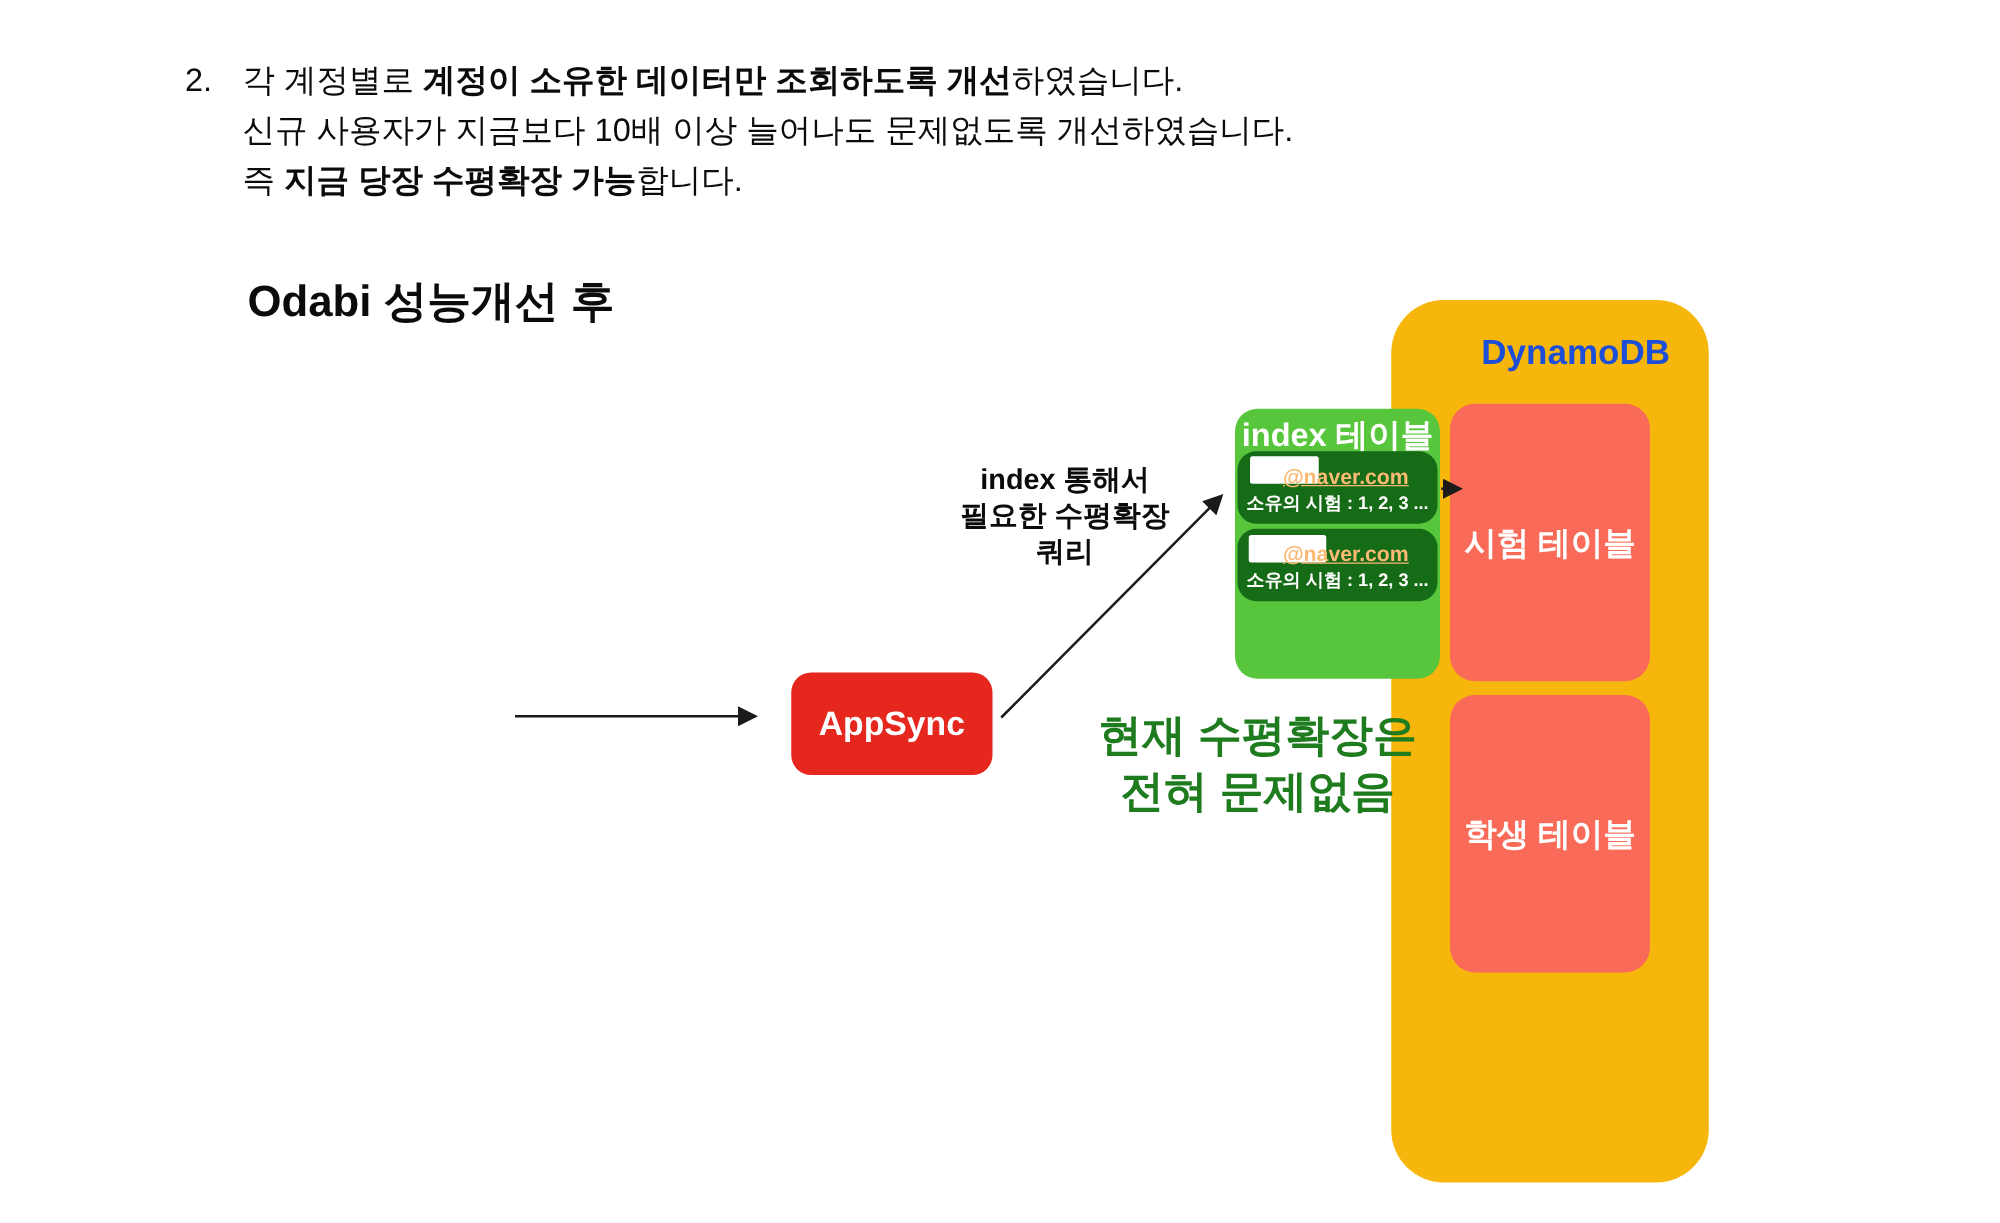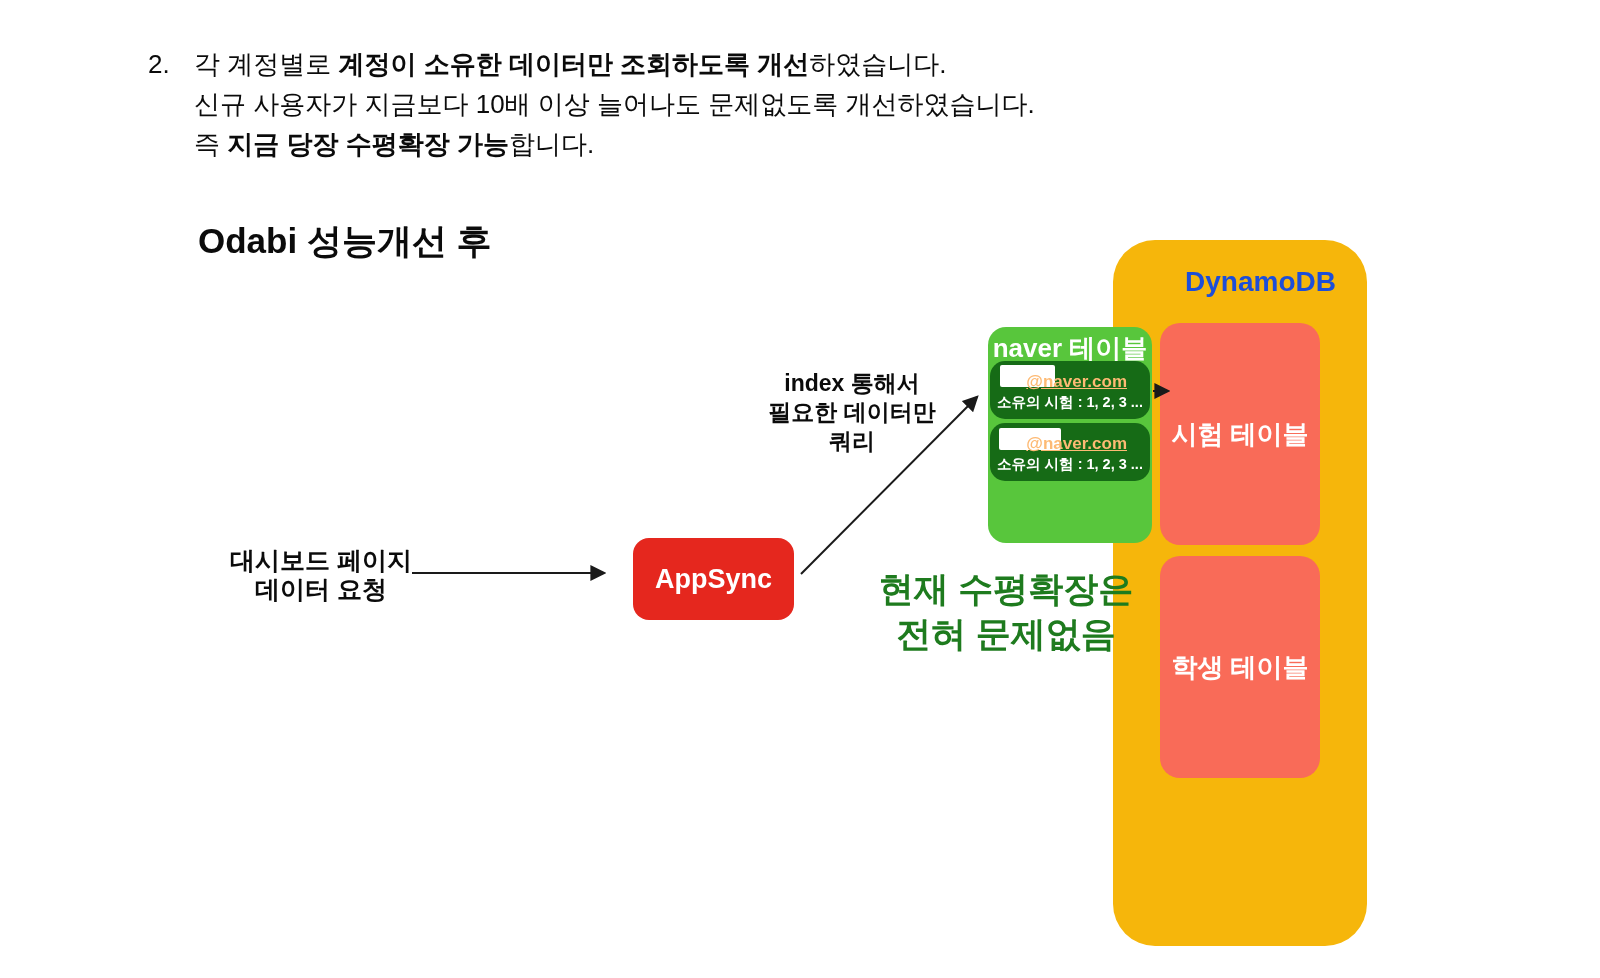--- a/index.html
+++ b/index.html
@@ -202,47 +202,43 @@
     <div class="intro-num">2.</div>
     <div class="intro-lines">
       <div class="intro-line"><span>각 계정별로 </span><strong>계정이 소유한 데이터만 조회하도록 개선</strong><span>하였습니다.</span></div>
       <div class="intro-line">신규 사용자가 지금보다 10배 이상 늘어나도 문제없도록 개선하였습니다.</div>
       <div class="intro-line"><span>즉 </span><strong>지금 당장 수평확장 가능</strong><span>합니다.</span></div>
     </div>
   </div>
 
   <h1 class="diagram-title">Odabi 성능개선 후</h1>
 
-  <div class="request-label">
-    <div>대시보드 페이지</div>
-    <div>데이터 요청</div>
-  </div>
 
   <div class="appsync">
     <span>AppSync</span>
   </div>
 
   <div class="query-note">
     <div>index 통해서</div>
-    <div>필요한 데이터만</div>
+    <div>필요한 수평확장</div>
     <div>쿼리</div>
   </div>
 
   <div class="dynamodb">
     <div class="dynamodb-title">DynamoDB</div>
     <div class="table-box exam">
       <span>시험 테이블</span>
     </div>
     <div class="table-box student">
       <span>학생 테이블</span>
     </div>
   </div>
 
   <div class="index-table">
-    <div class="index-title">naver 테이블</div>
+    <div class="index-title">index 테이블</div>
 
     <div class="index-entry first">
       <div class="redact"></div>
       <span class="entry-email">@naver.com</span>
       <div class="entry-owned">소유의 시험 : 1, 2, 3 ...</div>
     </div>
 
     <div class="index-entry second">
       <div class="redact"></div>
       <span class="entry-email">@naver.com</span>

